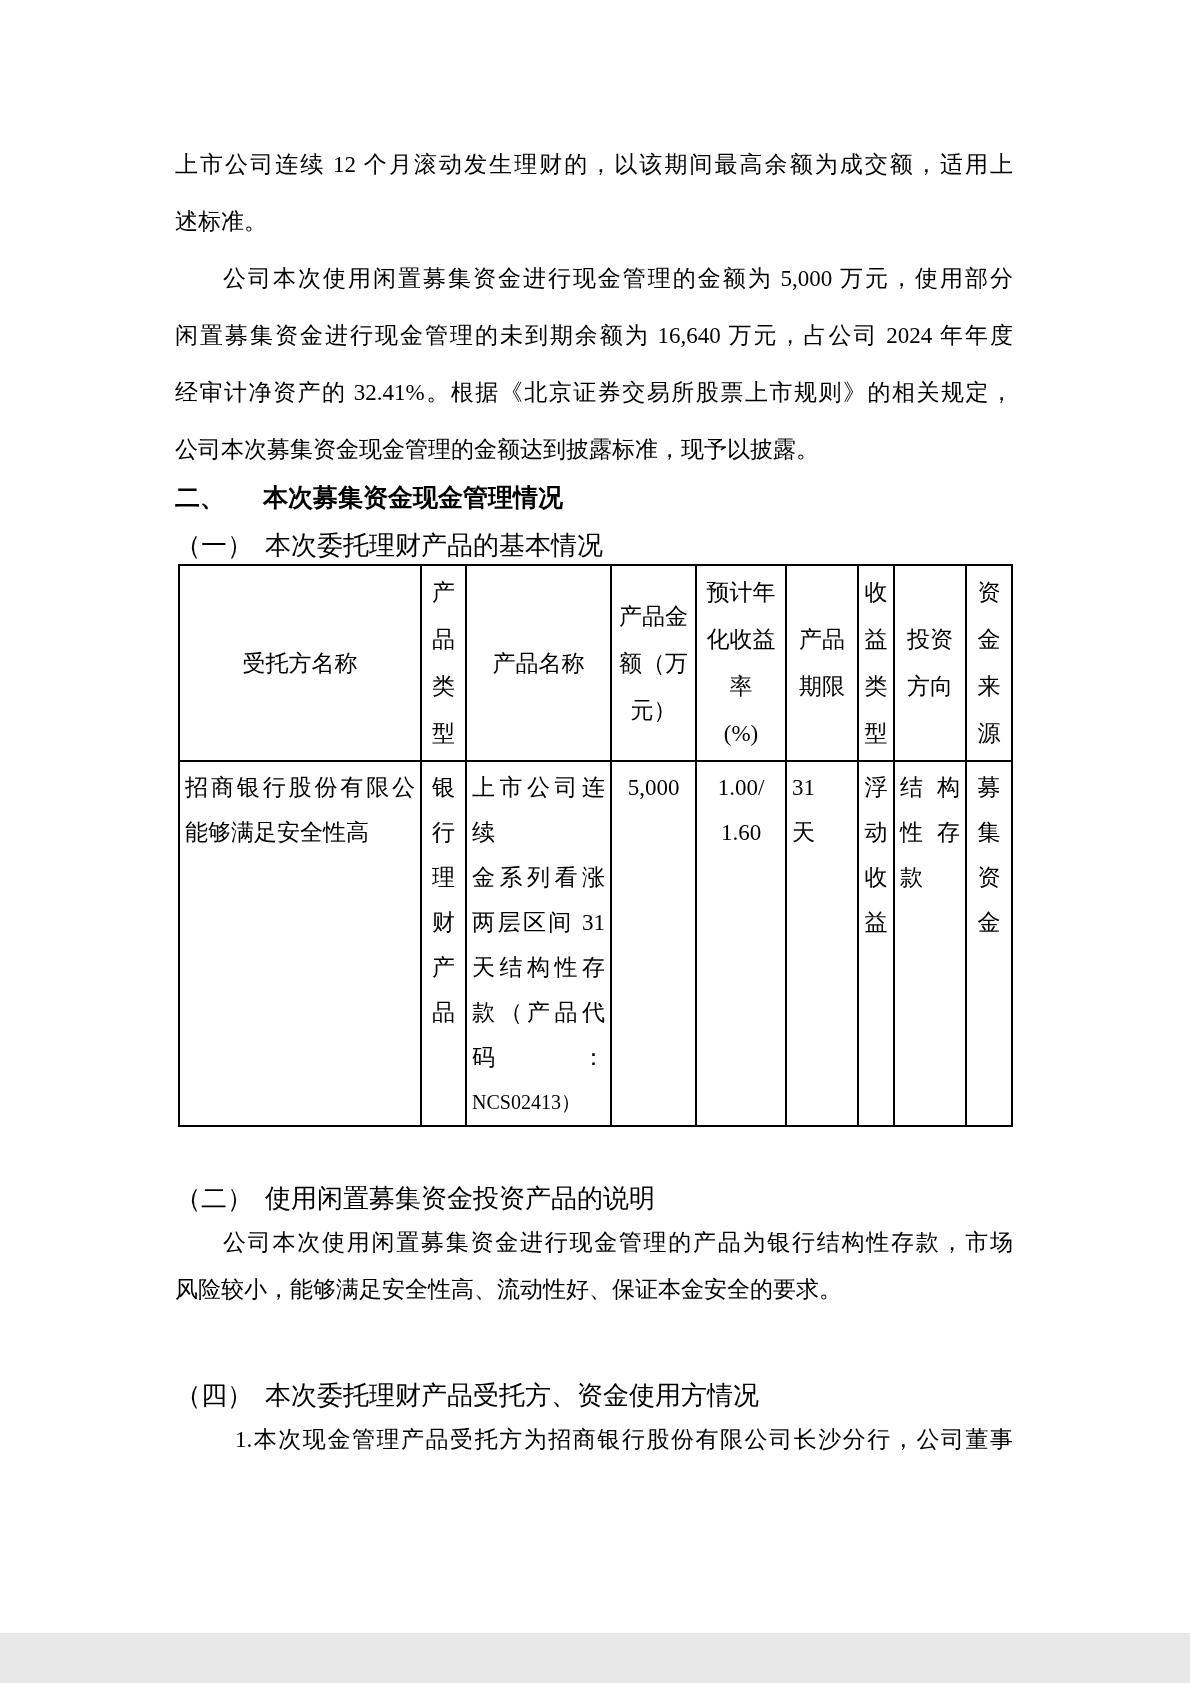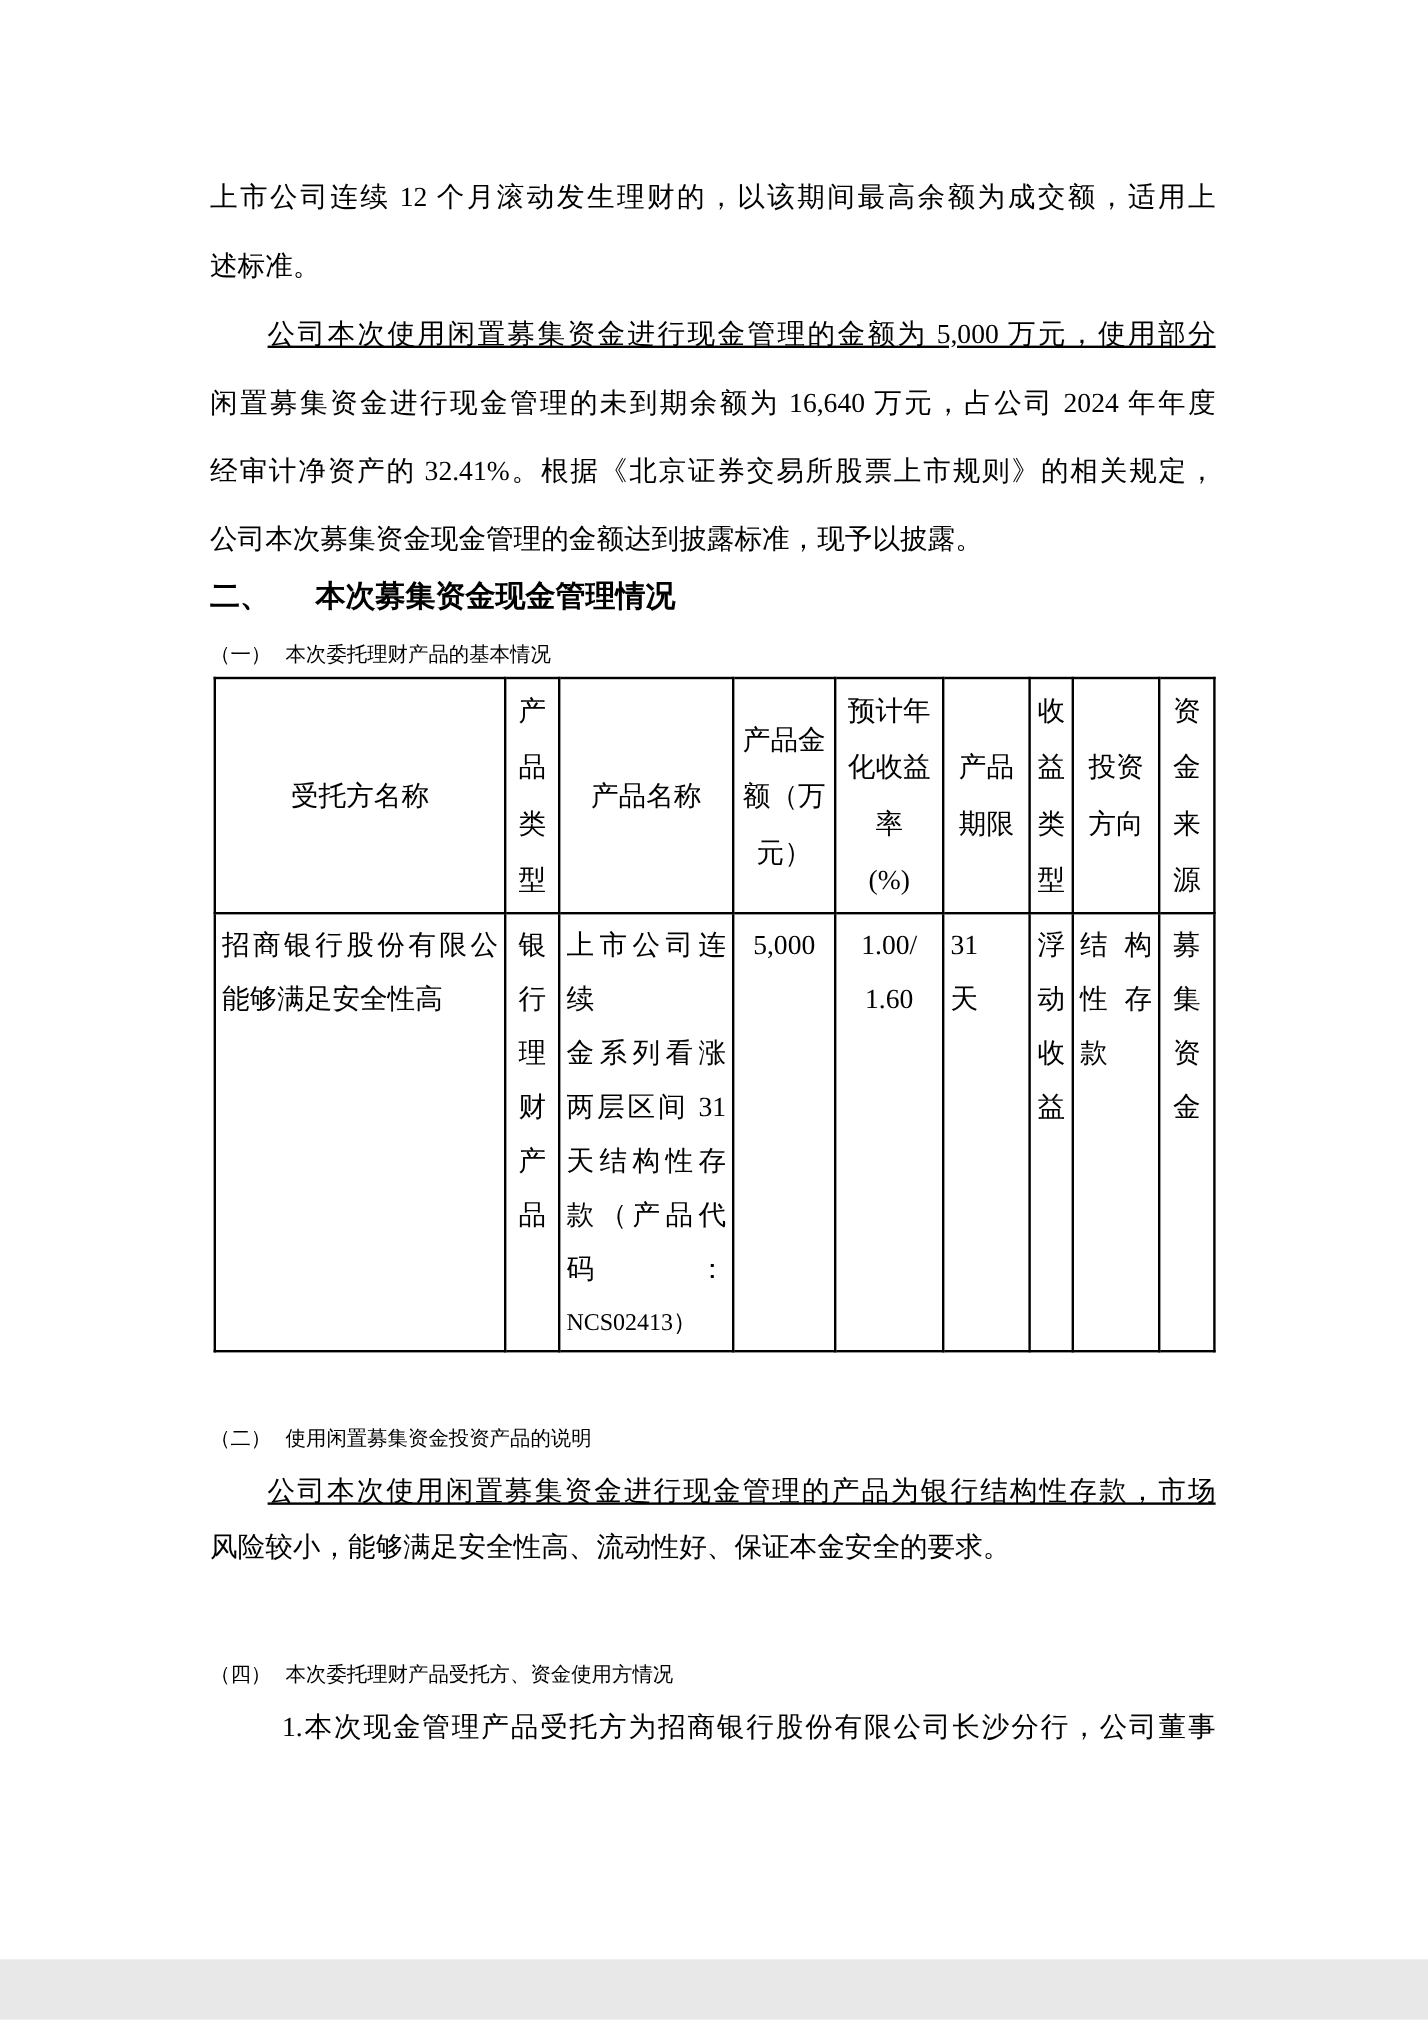--- a/index.html
+++ b/index.html
@@ -14,27 +14,27 @@
     overflow: hidden;
   }
   .content { padding-left: 175px; padding-right: 177px; }
 
   
   .para { font-size: 23px; }
   .lh57 { line-height: 57px; }
   .lh47 { line-height: 47px; }
   .para .line { text-align: justify; text-align-last: justify; }
   .para .line.last { text-align-last: left; }
-  .line.indent { text-indent: 48px; text-decoration: underline; }
+  .line.indent { text-indent: 48px; }
   .p1 { margin-top: 136px; }
 
   
   .h2 { margin-top: 5px; font-size: 25px; font-weight: bold; line-height: 30px; }
   .h2 .h2num { display: inline-block; width: 88px; }
-  .sub { font-size: 17px; line-height: 30px; }
+  .sub { font-size: 26px; line-height: 30px; }
   .sub .marker { margin-right: 12px; }
   .sub1 { margin-top: 18px; }
   .sub2 { margin-top: 57px; }
   .p3 { margin-top: 5px; }
   .sub3 { margin-top: 53px; }
   .sub4 { margin-top: 68px; }
   .item1 { margin-top: 5px; padding-left: 60px; text-indent: 0;
            font-size: 23px; line-height: 47px; text-align: justify; text-align-last: justify; }
 
   

